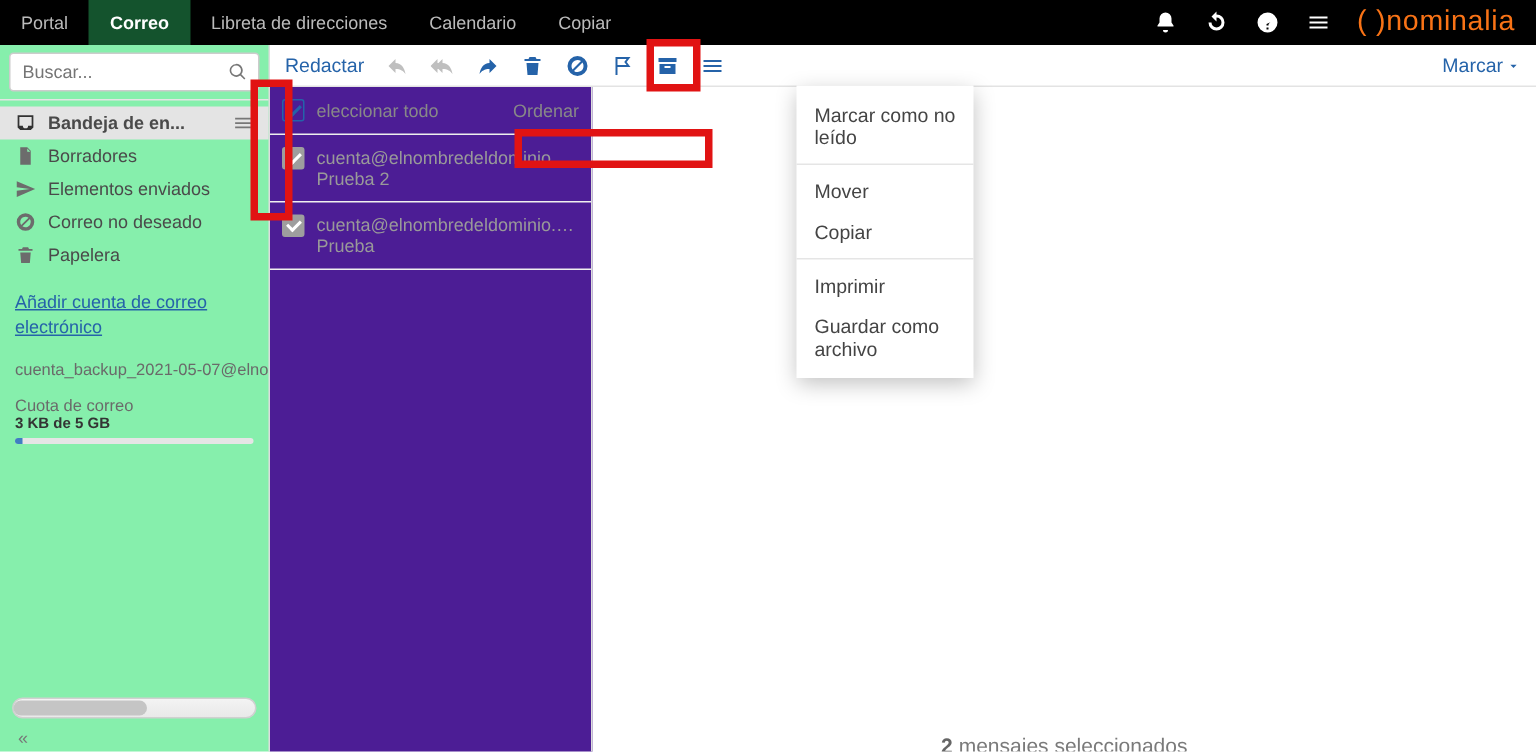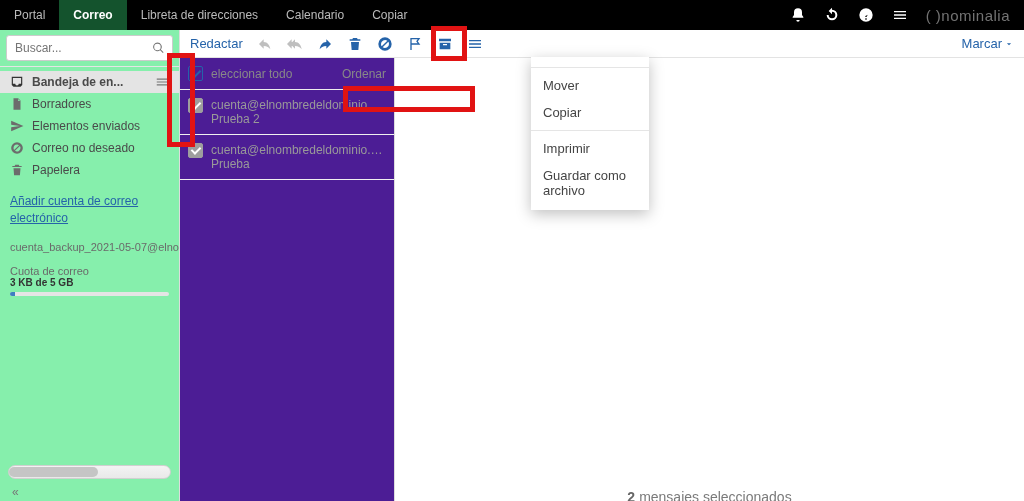--- a/index.html
+++ b/index.html
@@ -6,21 +6,21 @@
     body { font-family: -apple-system, BlinkMacSystemFont, "Segoe UI", Arial, sans-serif; font-size: 13px; color: #333; background: #fff; width: 1024px; height: 501px; overflow: hidden; }
     
     
     .topbar { background: #000; height: 30px; display: flex; align-items: stretch; color: #ccc; }
     .topbar-tabs { display: flex; }
     .topbar-tab { padding: 0 14px; display: flex; align-items: center; font-size: 12px; cursor: pointer; color: #bbb; }
     .topbar-tab.active { background: #14532d; color: #fff; font-weight: bold; }
     .topbar-spacer { flex: 1; }
     .topbar-icons { display: flex; align-items: center; gap: 18px; padding-right: 14px; }
     .topbar-icon { width: 16px; height: 16px; display: flex; align-items: center; justify-content: center; fill: #fff; color: #fff; cursor: pointer; }
-    .brand { font-weight: 400; font-size: 15px; letter-spacing: 0.5px; color: #737373; }
+    .brand { font-weight: 400; font-size: 19px; letter-spacing: 0.5px; color: #f97316; }
     
     
     .layout { display: flex; height: calc(501px - 26px); }
     
     
     .sidebar { width: 180px; background: #86efac; border-right: 1px solid #ddd; display: flex; flex-direction: column; font-size: 12px; color: #4a4a4a; }
     .search-wrap { padding: 5px 6px; border-bottom: 1px solid #e5e5e5; position: relative; }
     .search-input { width: 100%; padding: 5px 24px 5px 8px; border: 1px solid #ccc; border-radius: 3px; font-size: 12px; background: #fff; }
     .search-glass { position: absolute; right: 14px; top: 50%; transform: translateY(-50%); width: 13px; height: 13px; fill: #777; }
     .folder-list { padding: 4px 0; }
@@ -207,20 +207,21 @@
         </svg>
       <div class="toolbar-spacer"></div>
       <span class="view-link">
           <span>Marcar</span> 
           <svg width="10" height="10" viewBox="0 0 24 24" fill="#2563a9">
             <path d="M7 10l5 5 5-5z"></path>
           </svg>
         </span>
 
       <div class="dropdown">
+        <div class="dd-item">Marcar como no leído</div>
         <div class="dd-sep"></div>
         <div class="dd-item">Mover</div>
         <div class="dd-item">Copiar</div>
         <div class="dd-sep"></div>
         <div class="dd-item">Imprimir</div>
         <div class="dd-item">Guardar como archivo</div>
       </div>
     </div>
 
     <div class="content-row">

